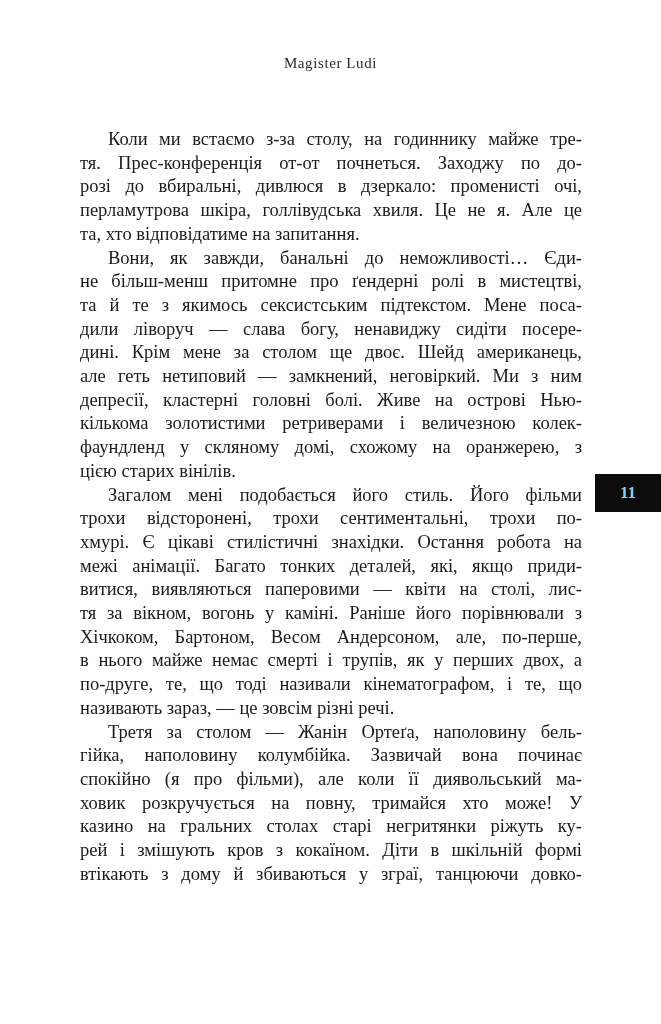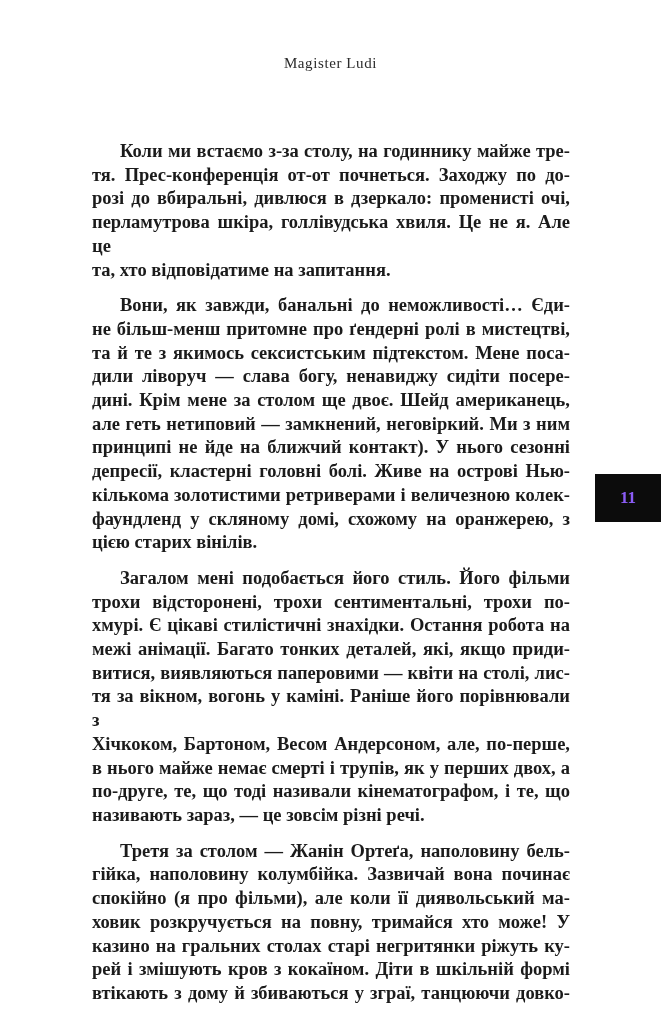--- a/index.html
+++ b/index.html
@@ -25,35 +25,35 @@
     color: #2b2b2b;
   }
   .body-text {
     position: absolute;
     top: 128px;
     left: 80px;
     width: 502px;
     font-size: 18.5px;
     line-height: 23.7px;
   }
-  .para { margin: 12px; font-weight: bold; }
+  .para { margin: 0; }
   .line {
     text-align: justify;
     text-align-last: justify;
   }
   .line.first { text-indent: 28px; }
   .line.last { text-align-last: left; }
   .page-tab {
     position: absolute;
     top: 474px;
     right: 0;
     width: 66px;
-    height: 48px;
+    height: 38px;
     background: #0c0c0c;
-    color: #8b5cf6;
+    color: #7dd3fc;
     display: flex;
     align-items: center;
     justify-content: center;
     font-size: 17px;
     font-weight: bold;
   }
 </style>
 </head>
 <body>
 
@@ -69,21 +69,20 @@
         <div class="line">перламутрова шкіра, голлівудська хвиля. Це не я. Але це</div>
         <div class="line last">та, хто відповідатиме на запитання.</div>
       </div>
       <div class="para">
         <div class="line first">Вони, як завжди, банальні до неможливості… Єди-</div>
         <div class="line">не більш-менш притомне про ґендерні ролі в мистецтві,</div>
         <div class="line">та й те з якимось сексистським підтекстом. Мене поса-</div>
         <div class="line">дили ліворуч — слава богу, ненавиджу сидіти посере-</div>
         <div class="line">дині. Крім мене за столом ще двоє. Шейд американець,</div>
         <div class="line">але геть нетиповий — замкнений, неговіркий. Ми з ним</div>
-        <div class="line">принципі не йде на ближчий контакт). У нього сезонні</div>
         <div class="line">депресії, кластерні головні болі. Живе на острові Нью-</div>
         <div class="line">кількома золотистими ретриверами і величезною колек-</div>
         <div class="line">фаундленд у скляному домі, схожому на оранжерею, з</div>
         <div class="line last">цією старих вінілів.</div>
       </div>
       <div class="para">
         <div class="line first">Загалом мені подобається його стиль. Його фільми</div>
         <div class="line">трохи відсторонені, трохи сентиментальні, трохи по-</div>
         <div class="line">хмурі. Є цікаві стилістичні знахідки. Остання робота на</div>
         <div class="line">межі анімації. Багато тонких деталей, які, якщо приди-</div>

